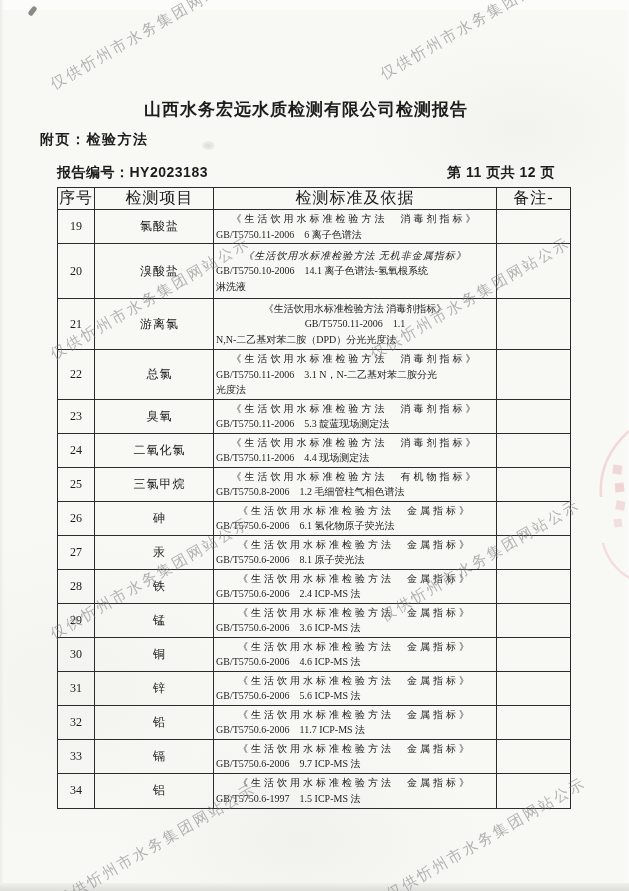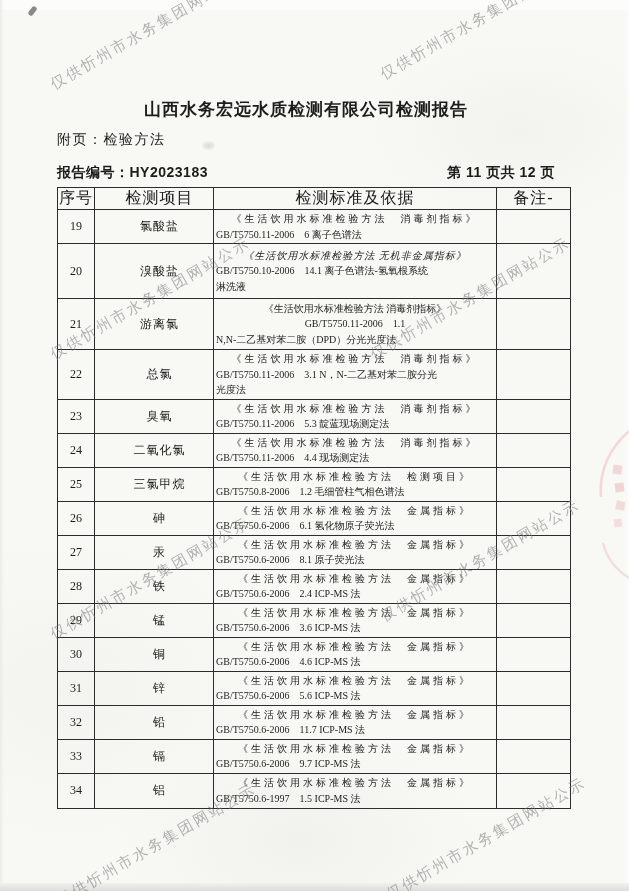--- a/index.html
+++ b/index.html
@@ -19,23 +19,23 @@
 
   .speck1{position:absolute;left:30px;top:6px;width:5px;height:10px;background:#6d6d6d;border-radius:2px;transform:rotate(38deg);opacity:.8;}
   .speck2{position:absolute;left:202px;top:141px;width:13px;height:9px;background:radial-gradient(#dadad6,rgba(218,218,214,0));border-radius:50%;}
 
   .title{
     position:absolute;top:98px;left:57px;width:498px;text-align:center;
     font-family:"Liberation Sans","DejaVu Sans",sans-serif;
     font-size:17px;font-weight:bold;letter-spacing:1px;white-space:nowrap;
   }
   .attachment{
-    position:absolute;top:131px;left:57px;
-    font-family:"Liberation Sans","DejaVu Sans",sans-serif;
-    font-size:14px;font-weight:normal;letter-spacing:1.5px;
+    position:absolute;top:131px;left:40px;
+    font-family:"Liberation Sans","DejaVu Sans",sans-serif;
+    font-size:14px;font-weight:bold;letter-spacing:1.5px;
   }
   .meta{
     position:absolute;top:164px;left:57px;width:498px;
     font-family:"Liberation Sans","DejaVu Sans",sans-serif;
     font-size:14px;font-weight:bold;
   }
   .meta .report-no{float:left;letter-spacing:.5px;}
   .meta .page-info{float:right;letter-spacing:.5px;}
 
   table.tbl{
@@ -179,21 +179,21 @@
           <td class="std-cell col-std">
             <div class="ln c s2">《生活饮用水标准检验方法　消毒剂指标》</div>
             <div class="ln">GB/T5750.11-2006　4.4 现场测定法</div>
           </td>
           <td class="col-note"></td>
         </tr>
         <tr style="height: 32px;">
           <td class="no-cell col-no">25</td>
           <td class="item-cell col-item">三氯甲烷</td>
           <td class="std-cell col-std">
-            <div class="ln c s2">《生活饮用水标准检验方法　检测项目》</div>
+            <div class="ln c s2">《生活饮用水标准检验方法　有机物指标》</div>
             <div class="ln">GB/T5750.8-2006　1.2 毛细管柱气相色谱法</div>
           </td>
           <td class="col-note"></td>
         </tr>
         <tr style="height: 32px;">
           <td class="no-cell col-no">26</td>
           <td class="item-cell col-item">砷</td>
           <td class="std-cell col-std">
             <div class="ln c s2">《生活饮用水标准检验方法　金属指标》</div>
             <div class="ln">GB/T5750.6-2006　6.1 氢化物原子荧光法</div>

